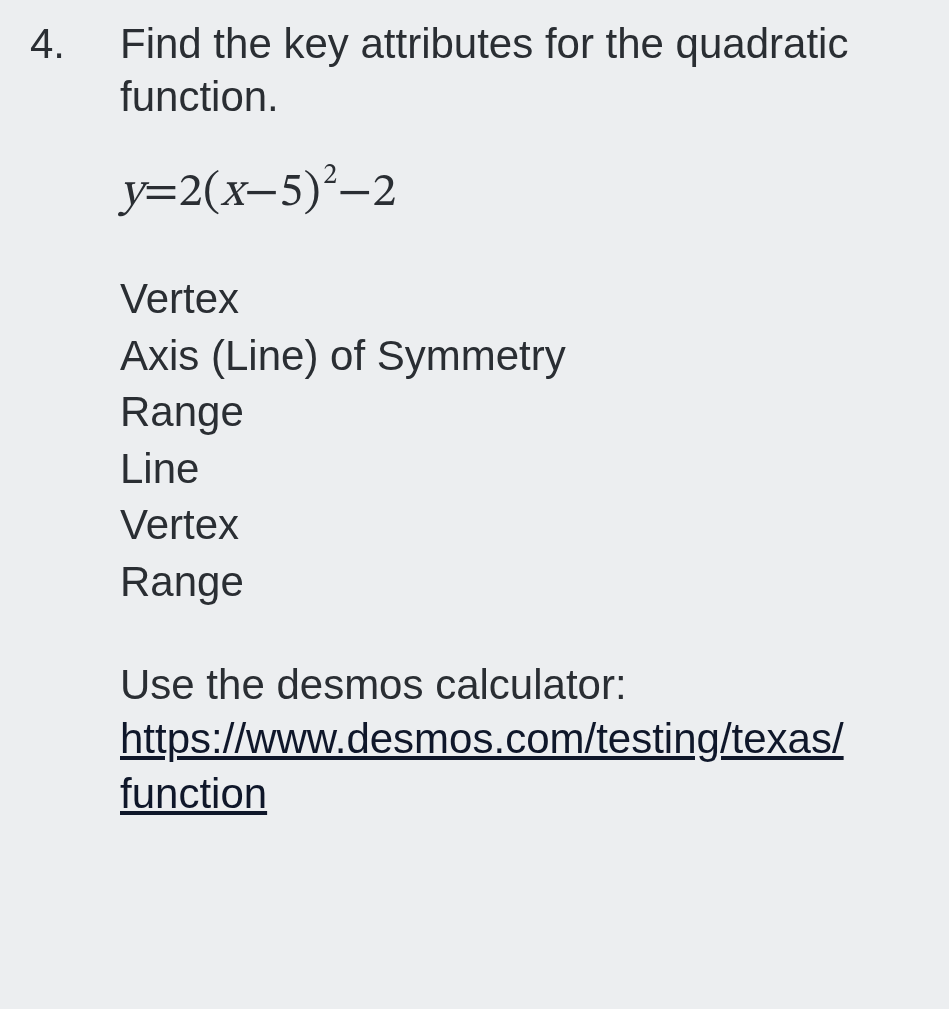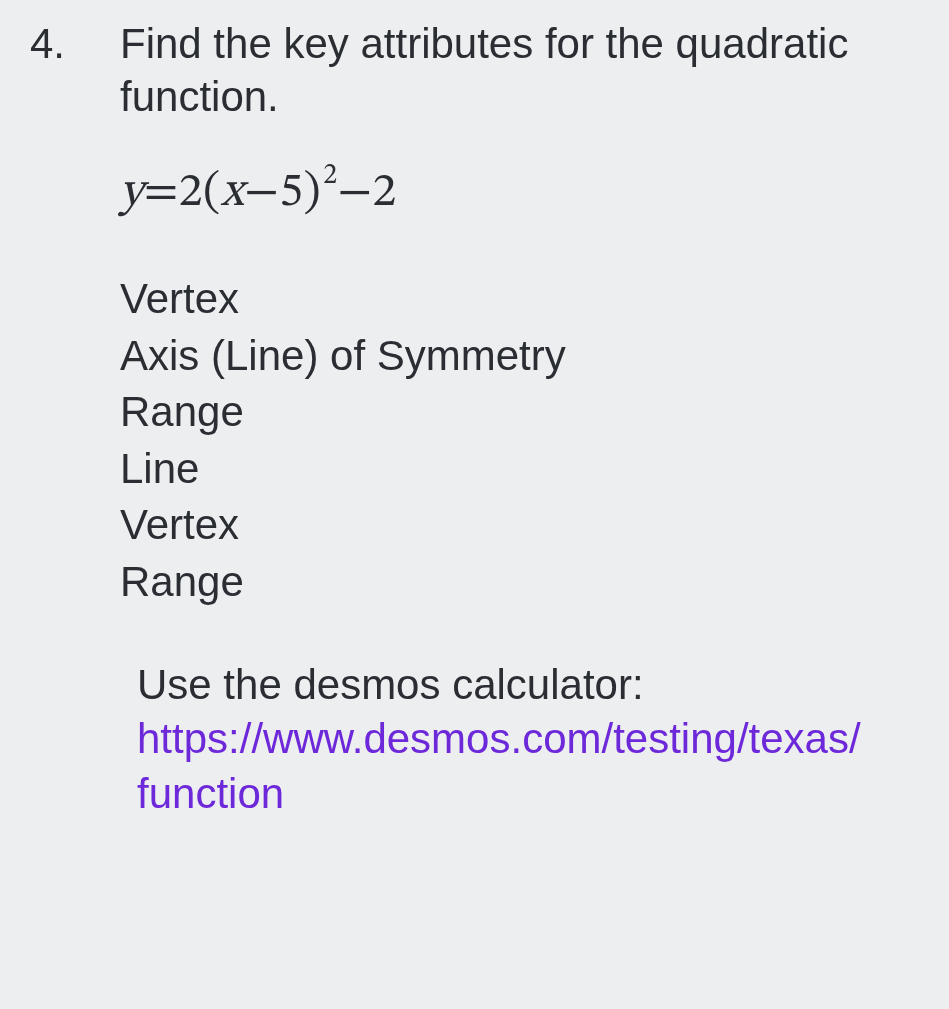--- a/index.html
+++ b/index.html
@@ -51,24 +51,24 @@
   }
   .attr-list {
     font-size: 42px;
     line-height: 1.3;
     margin-bottom: 48px;
   }
   .attr-list div { margin: 2px 0; }
   .calc-prompt {
     font-size: 42px;
     line-height: 1.3;
-    margin-left: 17px;
   }
   .link {
-    color: #6d28d9;
+    color: #0f172a;
+    text-decoration: underline;
   }
   .yvar {
     font-family: "Cambria Math", "STIX Two Math", "Times New Roman", serif;
     font-style: italic;
   }
 </style>
 </head>
 <body>
 
 <div class="page">

